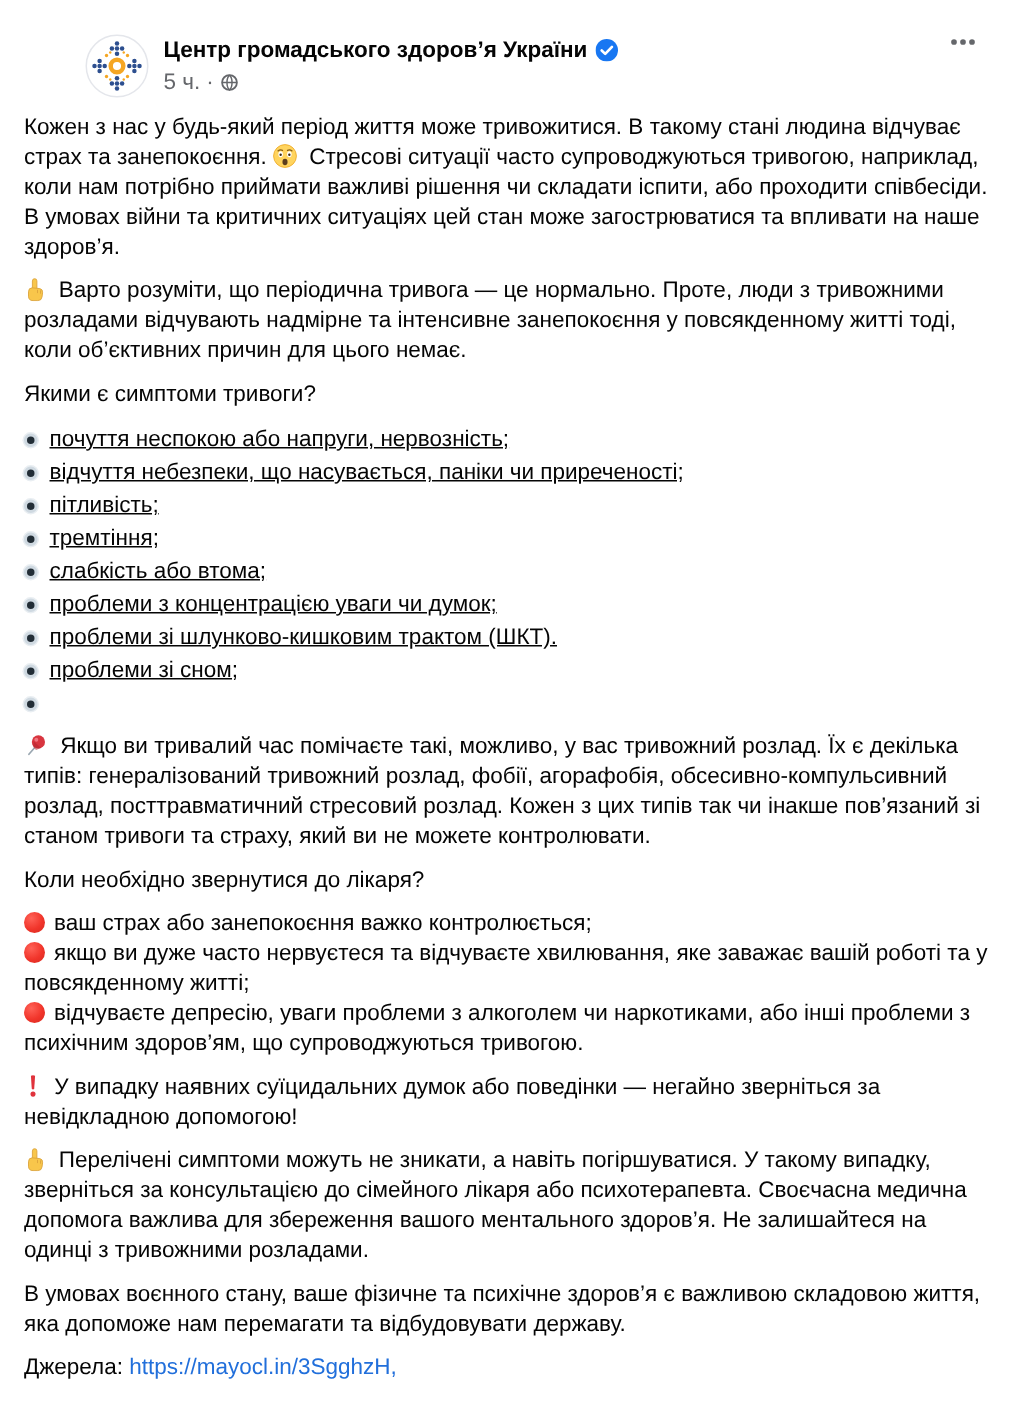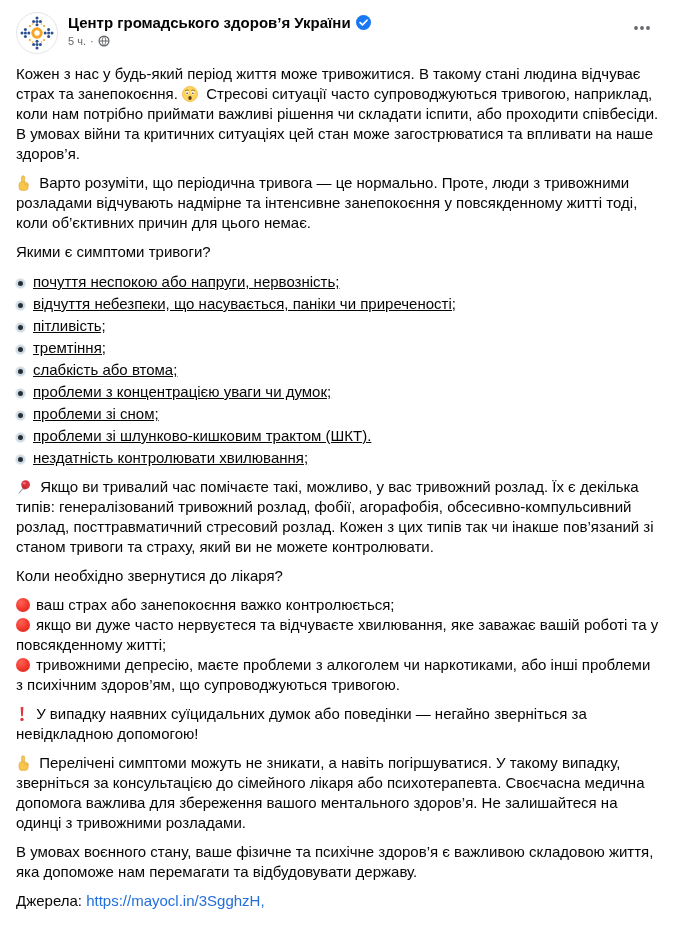--- a/index.html
+++ b/index.html
@@ -10,22 +10,23 @@
     width: 676px;
     height: 945px;
     overflow: hidden;
     position: relative;
   }
 
   
   .post-header {
     display: flex;
     align-items: flex-start;
-    padding: 12px 16px 4px 16px;
+    padding: 23px 16px 4px 16px;
     position: relative;
+    margin-left: 41px;
   }
   .avatar {
     width: 42px; height: 42px;
     border-radius: 50%;
     border: 1px solid #e4e6eb;
     flex: 0 0 auto;
     cursor: pointer;
     background: #fff;
   }
   .header-meta { margin-left: 10px; padding-top: 1px; }
@@ -33,21 +34,21 @@
   .page-name {
     font-size: 15px;
     font-weight: 700;
     color: #050505;
     line-height: 19px;
     cursor: pointer;
   }
   .verified { width: 15px; height: 15px; display: inline-block; }
   .time-row {
     display: flex; align-items: center; gap: 4px;
-    font-size: 11px; color: #65676b; margin-top: 3px;
+    font-size: 15px; color: #65676b; margin-top: 3px;
     cursor: pointer;
   }
   .more-btn {
     position: absolute;
     right: 18px; top: 12px;
     width: 32px; height: 32px;
     display: flex; align-items: center; justify-content: center;
     border-radius: 50%;
     cursor: pointer;
     border: none; background: transparent;
@@ -192,42 +193,42 @@
 
   <div class="para">Якими є симптоми тривоги?</div>
 
   <div class="para">
     <div class="line"><span class="dot-bullet"></span><span>почуття неспокою або напруги, нервозність;</span></div>
     <div class="line"><span class="dot-bullet"></span><span>відчуття небезпеки, що насувається, паніки чи приреченості;</span></div>
     <div class="line"><span class="dot-bullet"></span><span>пітливість;</span></div>
     <div class="line"><span class="dot-bullet"></span><span>тремтіння;</span></div>
     <div class="line"><span class="dot-bullet"></span><span>слабкість або втома;</span></div>
     <div class="line"><span class="dot-bullet"></span><span>проблеми з концентрацією уваги чи думок;</span></div>
+    <div class="line"><span class="dot-bullet"></span><span>проблеми зі шлунково-кишковим трактом (ШКТ).</span></div>
     <div class="line"><span class="dot-bullet"></span><span>проблеми зі сном;</span></div>
-    <div class="line"><span class="dot-bullet"></span><span>проблеми зі шлунково-кишковим трактом (ШКТ).</span></div>
-    <div class="line"><span class="dot-bullet"></span><span>нездатність контролювати хвилювання;</span></div>
+    <div class="line"><span class="dot-bullet"></span></div>
   </div>
 
   <div class="para">
     <svg class="emoji" width="16" height="16" viewBox="0 0 16 16">
       <path d="M7.2 9.4 L3 14.4 L2.6 14.8 L3 13.8 Z" fill="#9aa7b1"></path>
       <line x1="7.5" y1="9" x2="3" y2="14.2" stroke="#9aa7b1" stroke-width="1.1"></line>
       <circle cx="9.6" cy="5.6" r="4.4" fill="#d8353f"></circle>
       <circle cx="8.2" cy="4.2" r="1.3" fill="#ef7680"></circle>
       <path d="M6 8.8 L8 11 L11.4 9.6 L6.6 5.4 Z" fill="#b3252e" opacity="0.55"></path>
     </svg>
     <span>Якщо ви тривалий час помічаєте такі, можливо, у вас тривожний розлад. Їх є декілька типів: генералізований тривожний розлад, фобії, агорафобія, обсесивно-компульсивний розлад, посттравматичний стресовий розлад. Кожен з цих типів так чи інакше пов’язаний зі станом тривоги та страху, який ви не можете контролювати.</span>
   </div>
 
   <div class="para">Коли необхідно звернутися до лікаря?</div>
 
   <div class="para">
     <div><span class="red-bullet"></span><span>ваш страх або занепокоєння важко контролюється;</span></div>
     <div><span class="red-bullet"></span><span>якщо ви дуже часто нервуєтеся та відчуваєте хвилювання, яке заважає вашій роботі та у повсякденному житті;</span></div>
-    <div><span class="red-bullet"></span><span>тривожними депресію, маєте проблеми з алкоголем чи наркотиками, або інші проблеми з психічним здоров’ям, що супроводжуються тривогою.</span></div>
+    <div><span class="red-bullet"></span><span>відчуваєте депресію, уваги проблеми з алкоголем чи наркотиками, або інші проблеми з психічним здоров’ям, що супроводжуються тривогою.</span></div>
   </div>
 
   <div class="para">
     <svg class="emoji" width="12" height="16" viewBox="0 0 12 16">
       <path d="M4.6 1.2 Q6 0.6 7.4 1.2 L6.8 10 Q6 10.6 5.2 10 Z" fill="#e0333c"></path>
       <circle cx="6" cy="13.4" r="1.7" fill="#e0333c"></circle>
     </svg>
     <span>У випадку наявних суїцидальних думок або поведінки — негайно зверніться за невідкладною допомогою!</span>
   </div>
 

